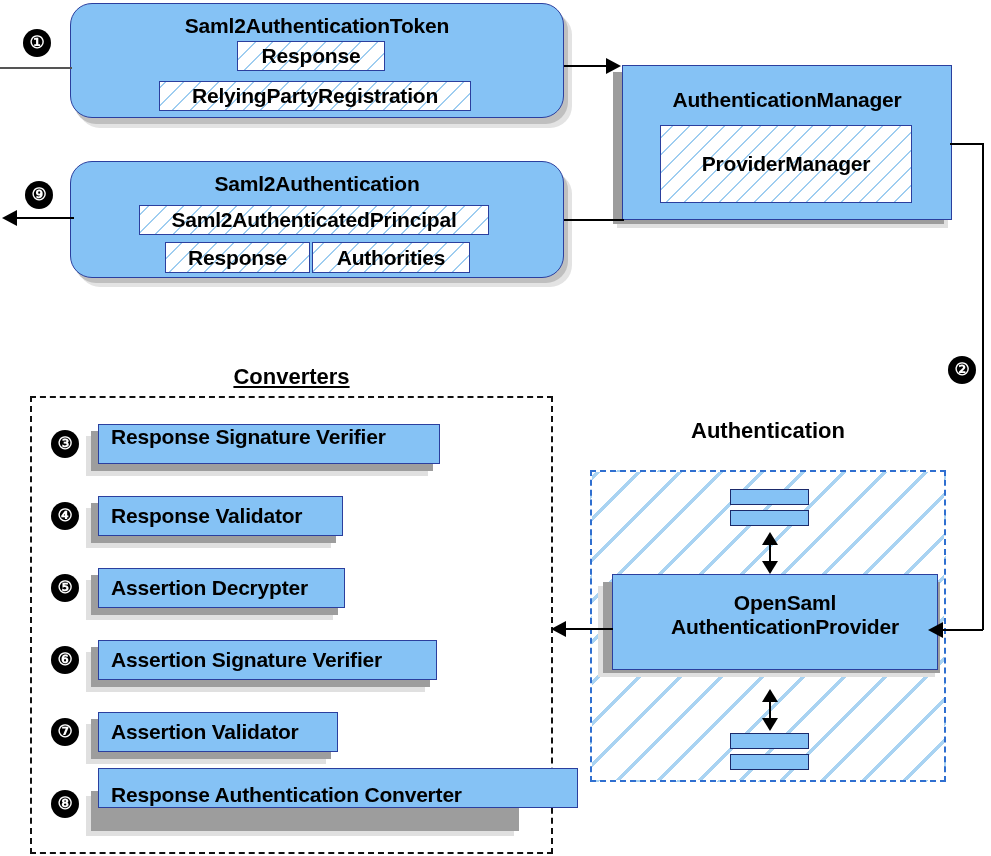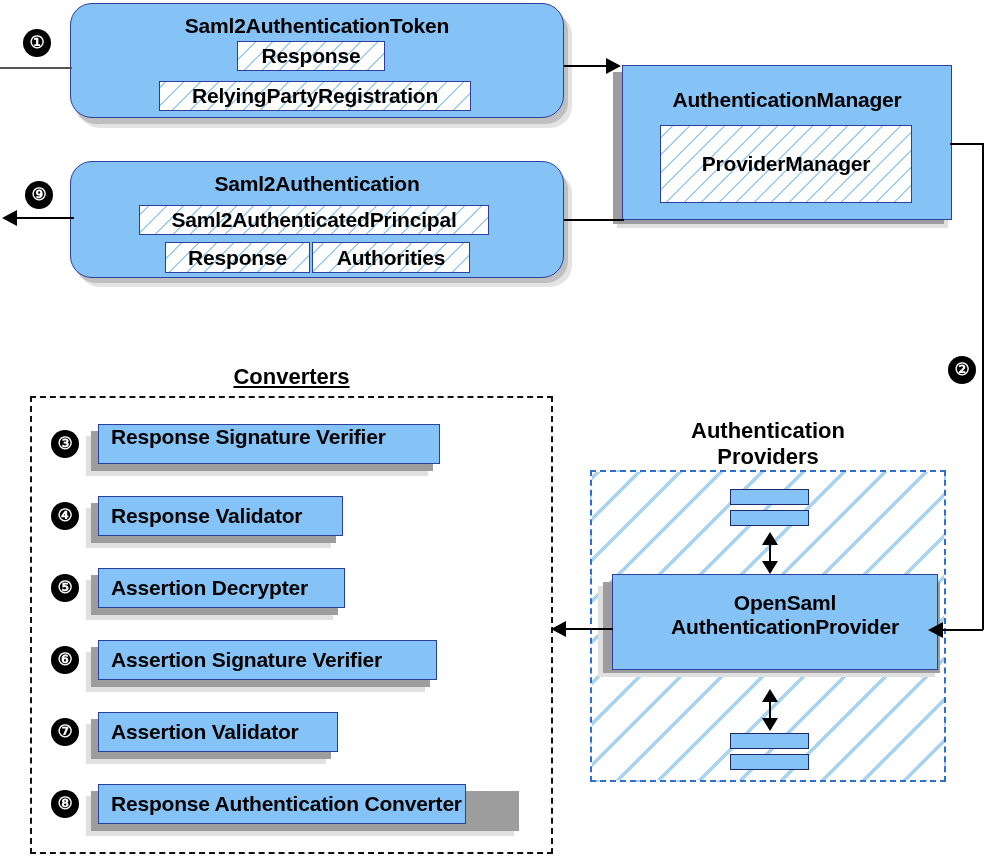--- a/index.html
+++ b/index.html
@@ -246,32 +246,31 @@
       </div>
       <div class="abs badge" style="left: 52px; top: 647px;">⑥</div>
       <div class="abs card-sq-shadow2" style="left: 86px; top: 724px; width: 240px; height: 40px;"></div>
       <div class="abs card-sq-shadow" style="left: 91px; top: 719px; width: 240px; height: 40px;"></div>
       <div class="abs card-sq" style="left: 98px; top: 712px; width: 240px; height: 40px; display: flex; align-items: center;">
         <span style="font-weight: bold; font-size: 21px; color: rgb(0, 0, 0); padding-left: 12px; white-space: nowrap; letter-spacing: -0.2px;">Assertion Validator</span>
       </div>
       <div class="abs badge" style="left: 52px; top: 719px;">⑦</div>
       <div class="abs card-sq-shadow2" style="left: 86px; top: 796px; width: 428px; height: 40px;"></div>
       <div class="abs card-sq-shadow" style="left: 91px; top: 791px; width: 428px; height: 40px;"></div>
-      <div class="abs card-sq" style="left: 98px; top: 784px; width: 368px; height: 40px; display: flex; align-items: center;">
+      <div class="abs card-sq" style="left: 98px; top: 768px; width: 480px; height: 40px; display: flex; align-items: flex-end;">
         <span style="font-weight: bold; font-size: 21px; color: rgb(0, 0, 0); padding-left: 12px; white-space: nowrap; letter-spacing: -0.2px;">Response Authentication Converter</span>
       </div>
       <div class="abs badge" style="left: 52px; top: 791px;">⑧</div>
     </div>
 
   <div class="abs line-h" style="left:565px;top:628px;width:48px;"></div>
   <div class="abs arrow arrow-left" style="left:551px;top:621px;"></div>
 
   <div class="abs group-title" style="left:590px;top:390px;width:356px;margin-top:28px;">
     <div>Authentication</div>
-    <div>Providers</div>
   </div>
   <div class="abs group-dashed-blue" style="left:590px;top:470px;width:356px;height:312px;"></div>
 
   <div class="abs mini-bar" style="left:730px;top:489px;width:79px;height:16px;"></div>
   <div class="abs mini-bar" style="left:730px;top:510px;width:79px;height:16px;"></div>
 
   <div class="abs line-v" style="left:769px;top:535px;height:36px;"></div>
   <div class="abs arrow arrow-up" style="left:762px;top:532px;"></div>
   <div class="abs arrow arrow-down" style="left:762px;top:561px;"></div>
 

